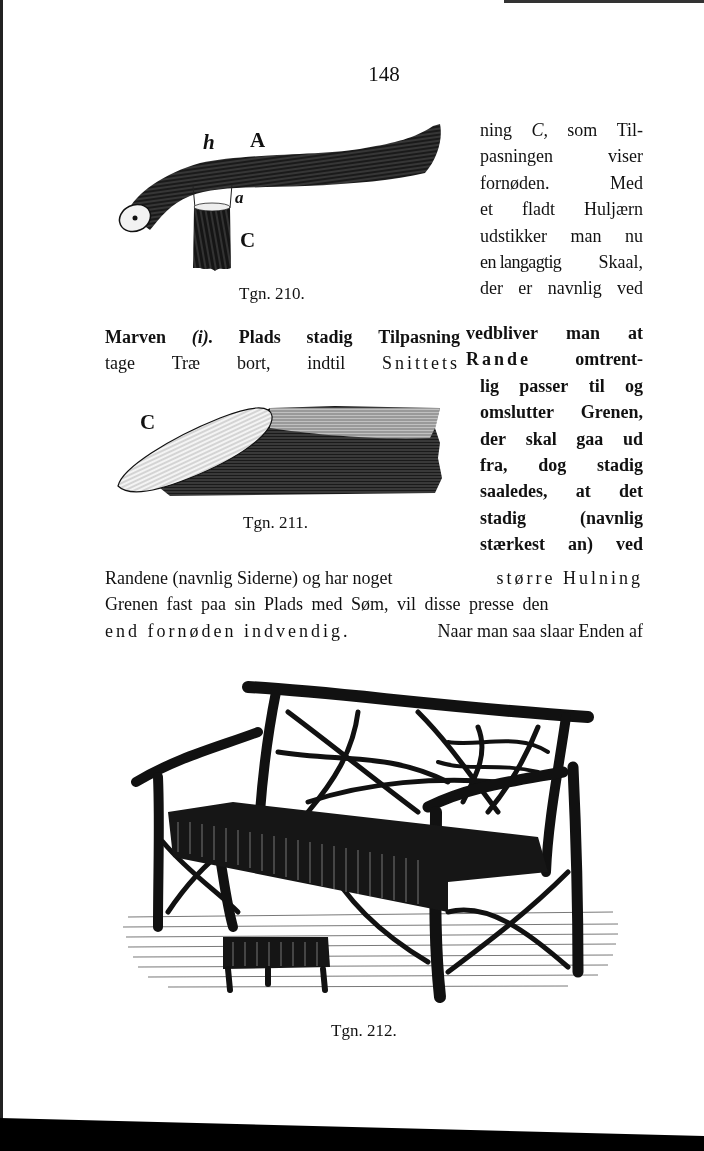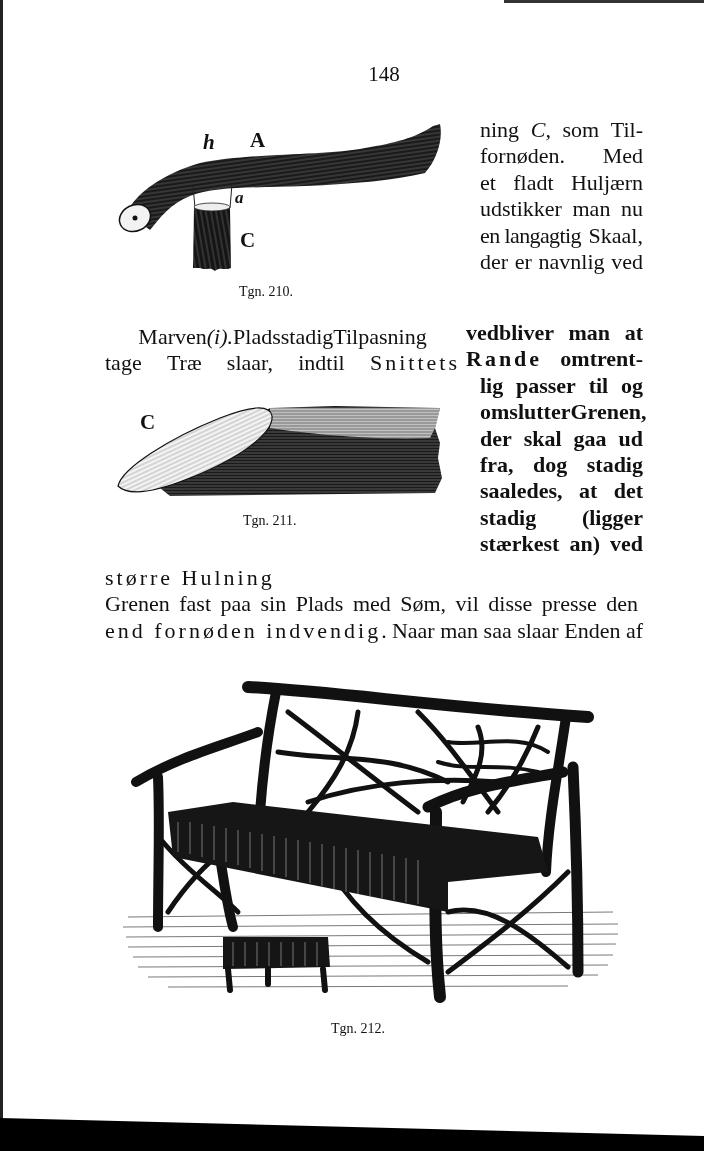--- a/index.html
+++ b/index.html
@@ -13,35 +13,35 @@
   .edge-top { position: absolute; right: 0; top: 0; width: 200px; height: 3px; background: #333; }
   .edge-bottom { position: absolute; left: 0; bottom: 0; width: 704px; height: 60px; }
   .edge-bottom svg { display: block; }
 
   .page-number {
     position: absolute; top: 62px; left: 0; width: 704px; text-align: center;
     font-family: "Liberation Serif", serif; font-size: 21px; margin-left: 32px;
   }
 
   .txt {
-    position: absolute; font-family: "Liberation Serif", serif; font-size: 22px;
+    position: absolute; font-family: "Liberation Serif", serif; font-size: 18px;
     line-height: 26.4px; white-space: nowrap;
   }
   .col-right { left: 480px; top: 117px; width: 163px; }
   .col-right .line { display: flex; justify-content: space-between; height: 26.4px; }
   .col-right .line span { display: inline-block; }
   .right-cont { left: 466px; top: 320px; width: 177px; font-weight: bold; }
   .right-cont .line { display: flex; justify-content: space-between; height: 26.4px; }
   .right-cont .indent { padding-left: 14px; align-items: center; }
 
   .full-lines { left: 105px; top: 565px; width: 538px; }
   .full-lines .line { display: flex; justify-content: space-between; height: 26.4px; }
   .spaced { letter-spacing: 3px; }
 
-  .caption { position: absolute; font-family: "Liberation Serif", serif; font-size: 14px; }
+  .caption { position: absolute; font-family: "Liberation Serif", serif; font-size: 17px; }
   .fig { position: absolute; }
   .fig-label { position: absolute; font-family: "Liberation Serif", serif; font-weight: bold; font-size: 21px; }
   .fig-label.italic { font-style: italic; }
 </style>
 </head>
 <body>
 
 <div class="page">
   <div class="edge-left"></div>
   <div class="edge-top"></div>
@@ -76,20 +76,24 @@
   <div class="caption" style="left:239px; top:284px;">Tgn. 210.</div>
 
   <div class="txt col-right">
     <div class="line">
       <span>ning</span>
       <span style="font-style:italic">C,</span>
       <span>som</span>
       <span>Til-</span>
     </div>
     <div class="line">
+      <span>pasningen</span>
+      <span>viser</span>
+    </div>
+    <div class="line">
       <span>fornøden.</span>
       <span>Med</span>
     </div>
     <div class="line">
       <span>et</span>
       <span>fladt</span>
       <span>Huljærn</span>
     </div>
     <div class="line">
       <span>udstikker</span>
@@ -102,31 +106,31 @@
     </div>
     <div class="line">
       <span>der</span>
       <span>er</span>
       <span>navnlig</span>
       <span>ved</span>
     </div>
   </div>
 
   <div class="txt" style="left:105px; top:324px; width:355px;">
-    <div class="line" style="display:flex; justify-content:center; height:26.4px;">
+    <div class="line" style="display:flex; justify-content:space-between; height:26.4px;font-weight:bold;">
       <span>Marven</span>
       <span style="font-style:italic">(i).</span>
       <span>Plads</span>
       <span>stadig</span>
       <span>Tilpasning</span>
     </div>
     <div class="line" style="display:flex; justify-content:space-between; height:26.4px;">
       <span>tage</span>
       <span>Træ</span>
-      <span>slaar,</span>
+      <span>bort,</span>
       <span>indtil</span>
       <span class="spaced">Snittets</span>
     </div>
   </div>
 
   <div class="txt right-cont">
     <div class="line">
       <span>vedbliver</span>
       <span>man</span>
       <span>at</span>
@@ -156,21 +160,21 @@
       <span>dog</span>
       <span>stadig</span>
     </div>
     <div class="line indent">
       <span>saaledes,</span>
       <span>at</span>
       <span>det</span>
     </div>
     <div class="line indent">
       <span>stadig</span>
-      <span>(ligger</span>
+      <span>(navnlig</span>
     </div>
     <div class="line indent">
       <span>stærkest</span>
       <span>an)</span>
       <span>ved</span>
     </div>
   </div>
 
   <div class="fig" style="left:110px; top:398px; width:345px; height:100px;">
     <svg width="345" height="100" viewBox="0 0 345 100">
@@ -191,20 +195,21 @@
       <path d="M50,90 C100,70 140,20 160,10 L225,8 L330,10 L325,30 L330,45 L328,60 L332,80 L325,95 L60,98 Z" fill="url(#bark)"></path>
       <path d="M160,10 L330,10 L326,28 L320,40 C260,42 200,36 160,30 Z" fill="url(#bark-light)" opacity="0.85"></path>
       <path d="M8,88 C12,70 60,40 110,20 C140,8 160,6 162,18 C164,35 130,60 80,80 C50,92 20,100 8,88 Z" fill="url(#rings)" stroke="#111" stroke-width="1.2"></path>
     </svg>
     <span class="fig-label" style="left:30px; top:12px;">C</span>
   </div>
   <div class="caption" style="left:243px; top:513px;">Tgn. 211.</div>
 
   <div class="txt full-lines">
     <div class="line">
+      <span>Randene (navnlig Siderne) og har noget</span>
       <span class="spaced">større Hulning</span>
     </div>
     <div class="line" style="word-spacing:4px;">
       <span>Grenen fast paa sin Plads med Søm, vil disse presse den</span>
     </div>
     <div class="line">
       <span class="spaced">end fornøden indvendig.</span>
       <span>Naar man saa slaar Enden af</span>
     </div>
   </div>

